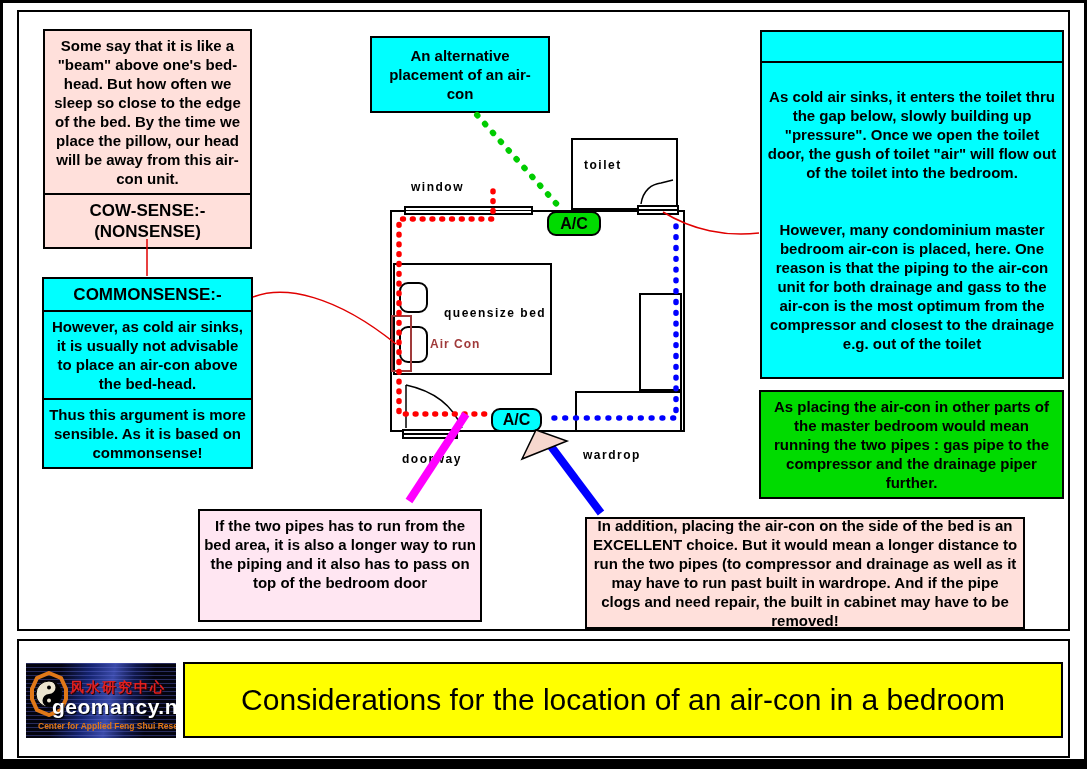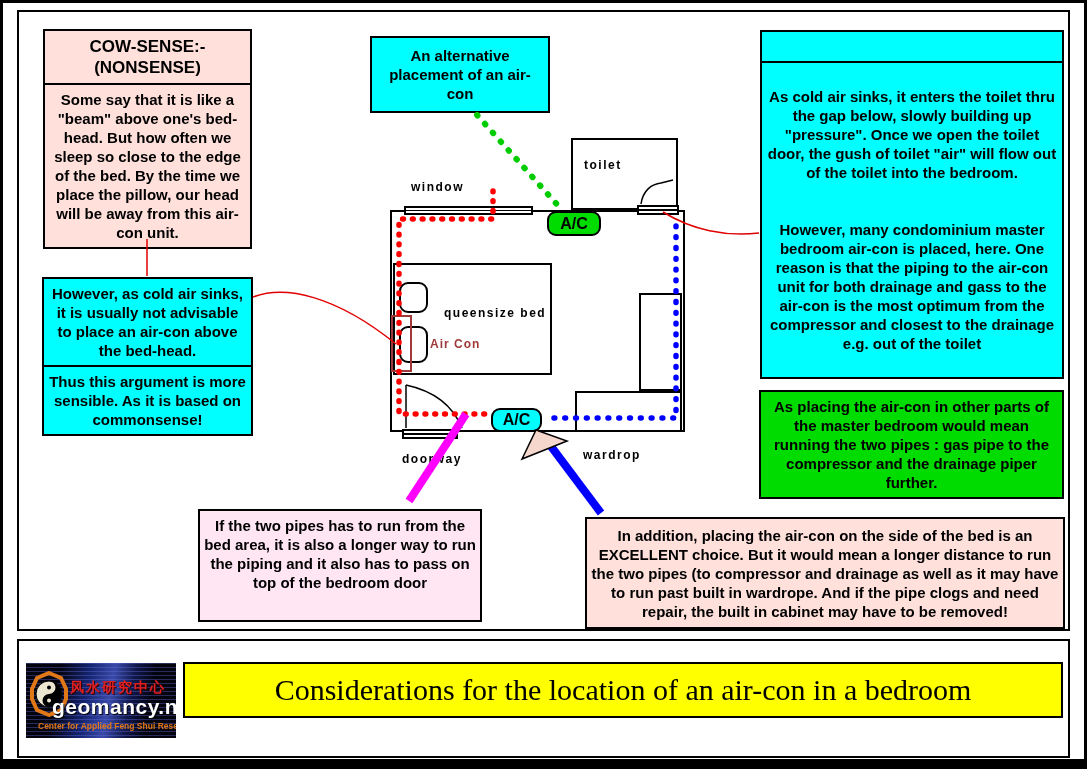--- a/index.html
+++ b/index.html
@@ -21,22 +21,22 @@
   
   .wall{border:2px solid #000;background:#fff;}
   .fp-label{font-size:12px;font-weight:bold;letter-spacing:1.5px;color:#000;white-space:nowrap;}
   .dbl{border:2px solid #000;background:linear-gradient(#fff 38%,#000 38%,#000 60%,#fff 60%);}
   .acbox{border:2px solid #000;border-radius:9px;font-weight:bold;font-size:16px;
     display:flex;align-items:center;justify-content:center;color:#000;}
   .pillow{border:2.5px solid #000;border-radius:9px;background:#fff;}
   #aircon-unit{border:2px solid #A03A3A;background:rgba(255,255,255,0);}
   #aircon-label{color:#A03A3A;font-size:12px;font-weight:bold;letter-spacing:1px;white-space:nowrap;}
   
-  #banner{left:183px;top:662px;width:880px;height:56px;background:#FFFF00;border:2px solid #000;
-    display:flex;align-items:center;justify-content:center;font-size:30px;color:#000;white-space:nowrap;font-family:Liberation Serif, serif;}
+  #banner{left:183px;top:662px;width:880px;height:76px;background:#FFFF00;border:2px solid #000;
+    display:flex;align-items:center;justify-content:center;font-size:30px;color:#000;white-space:nowrap;}
   #logo{left:26px;top:663px;width:150px;height:75px;background:
     repeating-linear-gradient(180deg,rgba(100,110,220,.38) 0 1px,transparent 1px 4px),
     linear-gradient(100deg,#04040f 22%,#15246f 40%,#3a4aa8 55%,#10184a 68%,#04040f 80%);
     background-color:#000;overflow:hidden;}
   #logo-cn{position:absolute;left:44px;top:16px;color:#E02020;font-size:14px;font-weight:bold;
     letter-spacing:2px;white-space:nowrap;text-shadow:1px 1px 0 #300;}
   #logo-name{position:absolute;left:26px;top:32px;color:#fff;font-size:21px;font-weight:bold;
     letter-spacing:.5px;white-space:nowrap;text-shadow:1px 1px 1px #000;}
   #logo-tag{position:absolute;left:12px;top:58px;color:#E07818;font-size:8.5px;font-weight:bold;white-space:nowrap;}
   svg.overlay{position:absolute;left:0;top:0;pointer-events:none;}
@@ -64,26 +64,27 @@
 <div class="abs fp-label" style="left:584px;top:158px;">toilet</div>
 <div class="abs fp-label" style="left:402px;top:452px;">doorway</div>
 <div class="abs fp-label" style="left:583px;top:448px;">wardrop</div>
 <div class="abs fp-label" style="left:444px;top:306px;">queensize bed</div>
 <div class="abs" id="aircon-label" style="left:430px;top:337px;">Air Con</div>
 
 <div class="abs acbox greenbg" style="left:547px;top:211px;width:54px;height:25px;">A/C</div>
 <div class="abs acbox cyan" style="left:491px;top:408px;width:51px;height:24px;">A/C</div>
 
 <div class="abs notebox pink" style="left:43px;top:29px;width:209px;">
+  <div class="sec">Some say that it is like a "beam" above one's bed-head. But how often we sleep so close to the edge of the bed. By the time we place the pillow, our head will be away from this air-con unit.</div>
   <div class="sec ttl">COW-SENSE:-
 (NONSENSE)</div>
-  <div class="sec">Some say that it is like a "beam" above one's bed-head. But how often we sleep so close to the edge of the bed. By the time we place the pillow, our head will be away from this air-con unit.</div>
 </div>
 
 <div class="abs notebox cyan" style="left:42px;top:277px;width:211px;">
+  <div class="sec ttl">COMMONSENSE:-</div>
   <div class="sec">However, as cold air sinks, it is usually not advisable to place an air-con above the bed-head.</div>
   <div class="sec">Thus this argument is more sensible. As it is based on commonsense!</div>
 </div>
 
 <div class="abs notebox cyan" style="left:370px;top:36px;width:180px;height:77px;display:flex;align-items:center;">
   <div class="sec" style="width:100%;">An alternative placement of an air-con</div>
 </div>
 
 <div class="abs notebox cyan" style="left:760px;top:30px;width:304px;">
   <div class="sec">
@@ -95,21 +96,21 @@
 </div>
 
 <div class="abs notebox greenbg" style="left:759px;top:390px;width:305px;">
   <div class="sec">As placing the air-con in other parts of the master bedroom would mean running the two pipes : gas pipe to the compressor and the drainage piper further.</div>
 </div>
 
 <div class="abs notebox pinklight" style="left:198px;top:509px;width:284px;height:113px;display:flex;">
   <div class="sec" style="width:100%;">If the two pipes has to run from the bed area, it is also a longer way to run the piping and it also has to pass on top of the bedroom door</div>
 </div>
 
-<div class="abs notebox pink" style="left:585px;top:517px;width:480px;height:112px;display:flex;align-items:center;">
+<div class="abs notebox pink" style="left:585px;top:517px;width:440px;height:112px;display:flex;align-items:center;">
   <div class="sec" style="width:100%;">In addition, placing the air-con on the side of the bed is an EXCELLENT choice. But it would mean a longer distance to run the two pipes (to compressor and drainage as well as it may have to run past built in wardrope. And if the pipe clogs and need repair, the built in cabinet may have to be removed!</div>
 </div>
 
 <svg class="overlay" width="1087" height="769" viewBox="0 0 1087 769">
 
   <path d="M 406,385 V 428" stroke="#000" stroke-width="1.5" fill="none"></path>
   <path d="M 406,385 Q 448,394 462,428" stroke="#000" stroke-width="1.5" fill="none"></path>
   <path d="M 641,204 C 643,190 652,184 661,183 L 673,180" stroke="#000" stroke-width="1.5" fill="none"></path>
 
   <path d="M 147,239 V 276" stroke="#E00000" stroke-width="1.5" fill="none"></path>

